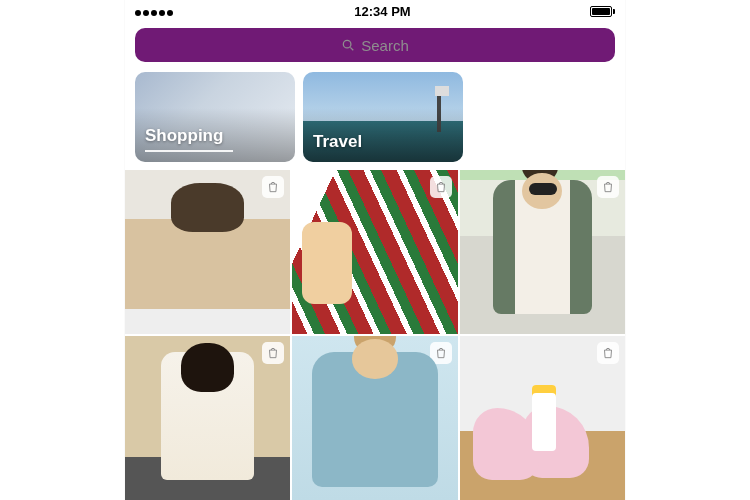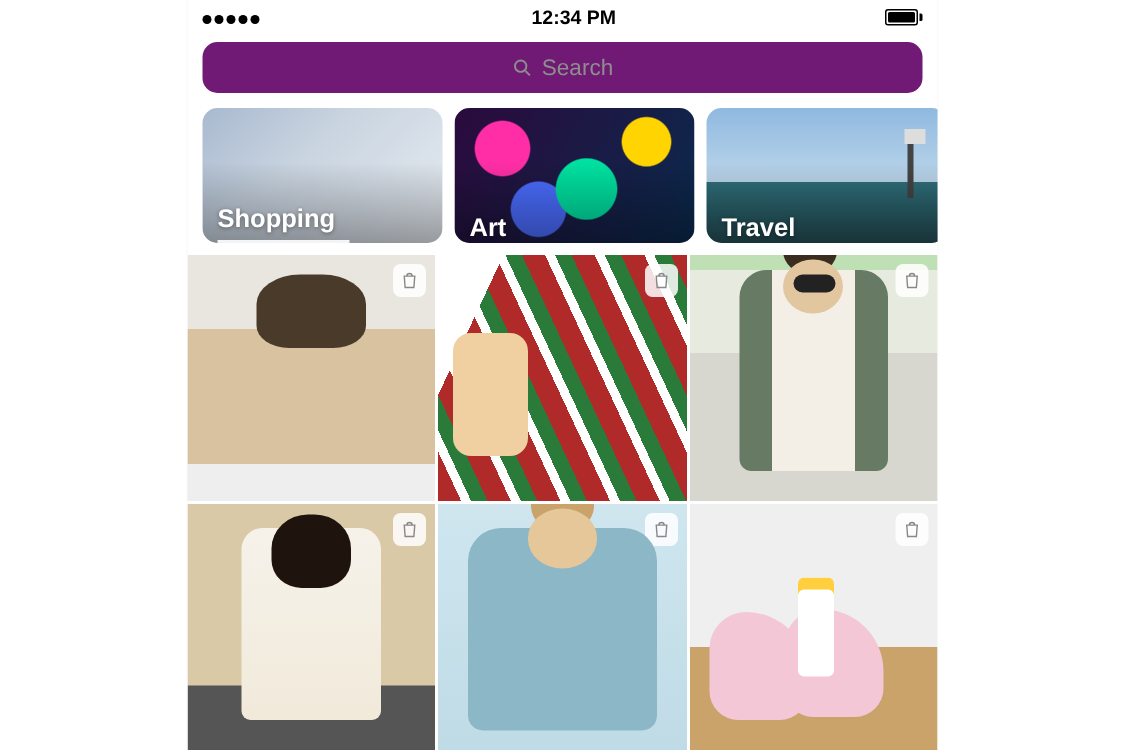--- a/index.html
+++ b/index.html
@@ -101,21 +101,21 @@
   }
   .cat::after {
     content: "";
     position: absolute;
     inset: 0;
     background: linear-gradient(to top, rgba(0,0,0,0.35) 0%, rgba(0,0,0,0) 60%);
   }
   .cat .label {
     position: absolute;
     left: 10px;
-    bottom: 0;
+    bottom: 10px;
     z-index: 2;
   }
   .cat1 { background: linear-gradient(135deg,#a8b9cf 0%, #c9d4e0 40%, #e7ecf2 100%); }
   .cat2 { background:
       radial-gradient(circle at 20% 30%, #ff2ea6 0 18px, transparent 19px),
       radial-gradient(circle at 55% 60%, #00e0a0 0 20px, transparent 21px),
       radial-gradient(circle at 80% 25%, #ffd400 0 16px, transparent 17px),
       radial-gradient(circle at 35% 75%, #4a6cff 0 18px, transparent 19px),
       linear-gradient(120deg,#2b0a3d,#0a2a4d);
   }
@@ -237,25 +237,20 @@
       <span>Search</span>
     </div>
 
     <div class="category-row">
       <div class="cat cat1">
         <div class="label">
           <span>Shopping</span>
           <div class="underline"></div>
         </div>
       </div>
-      <div class="cat cat2">
-        <div class="label">
-          <span>Art</span>
-        </div>
-      </div>
       <div class="cat cat3">
         <div class="flag"></div>
         <div class="label">
           <span>Travel</span>
         </div>
       </div>
 
     </div>
 
     <div class="grid">

